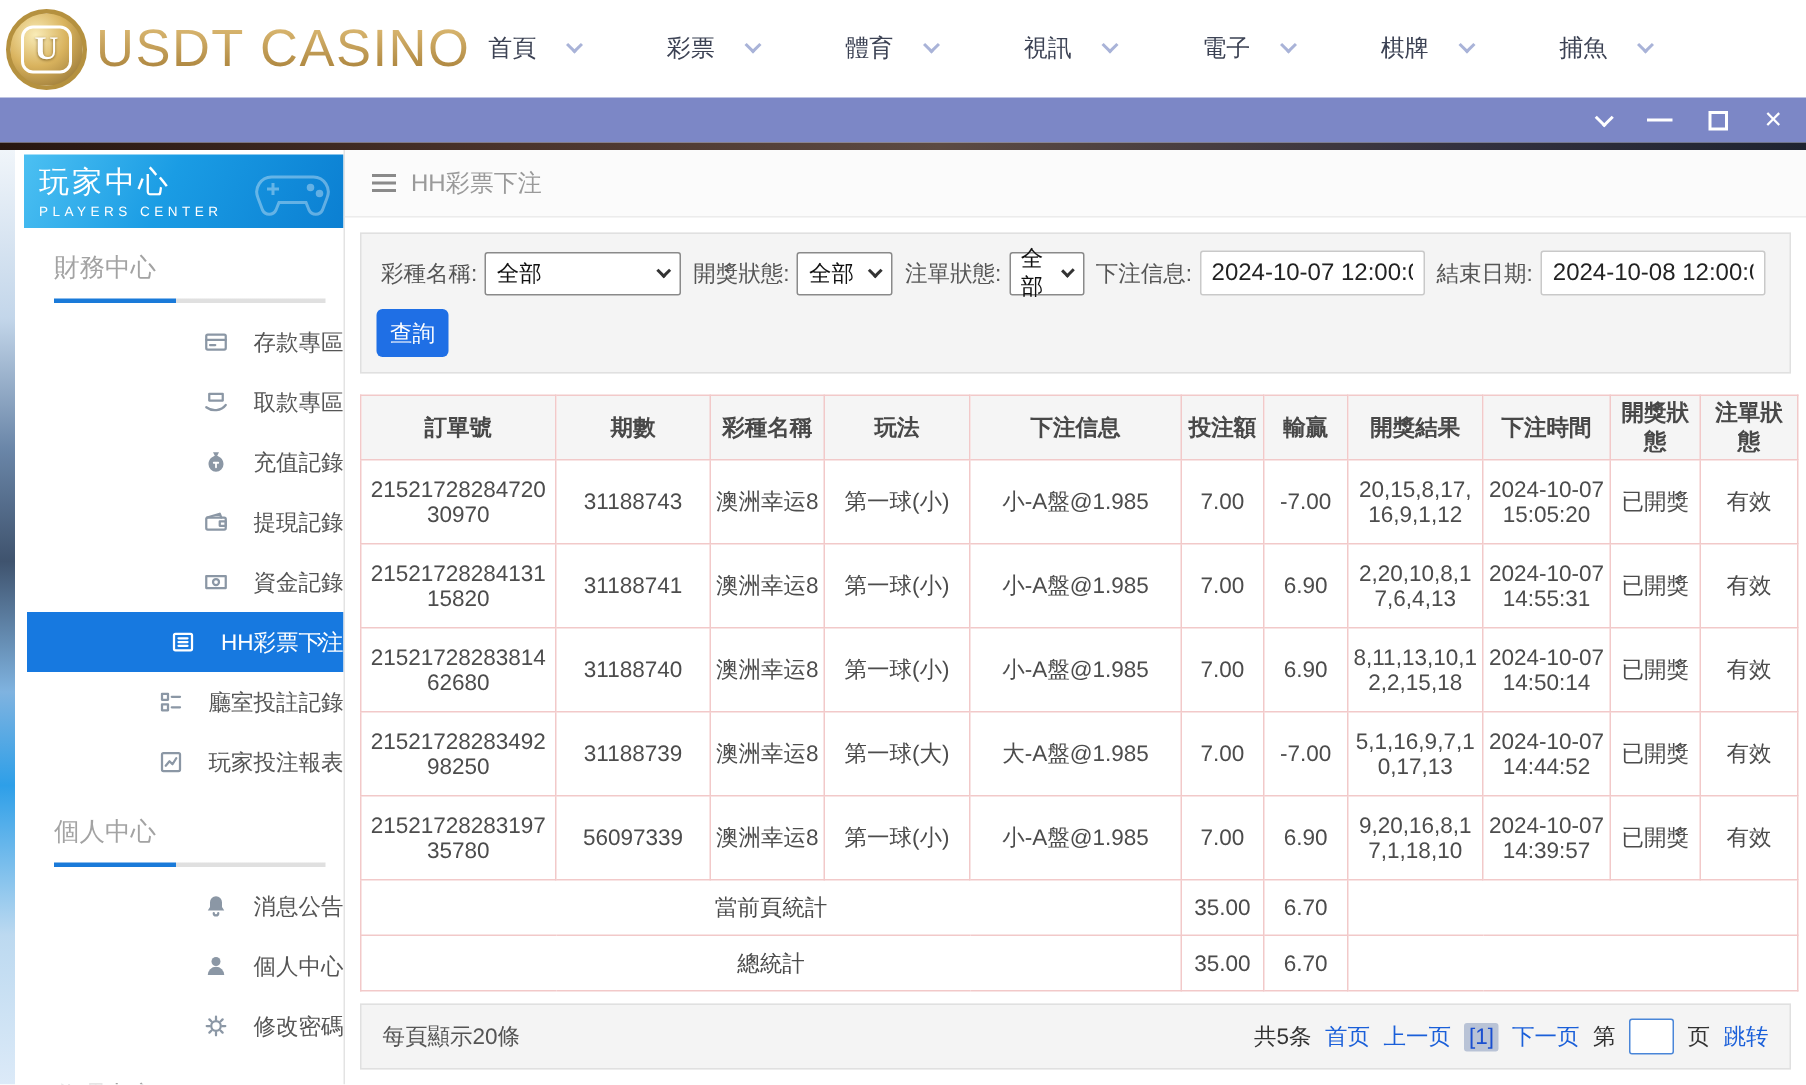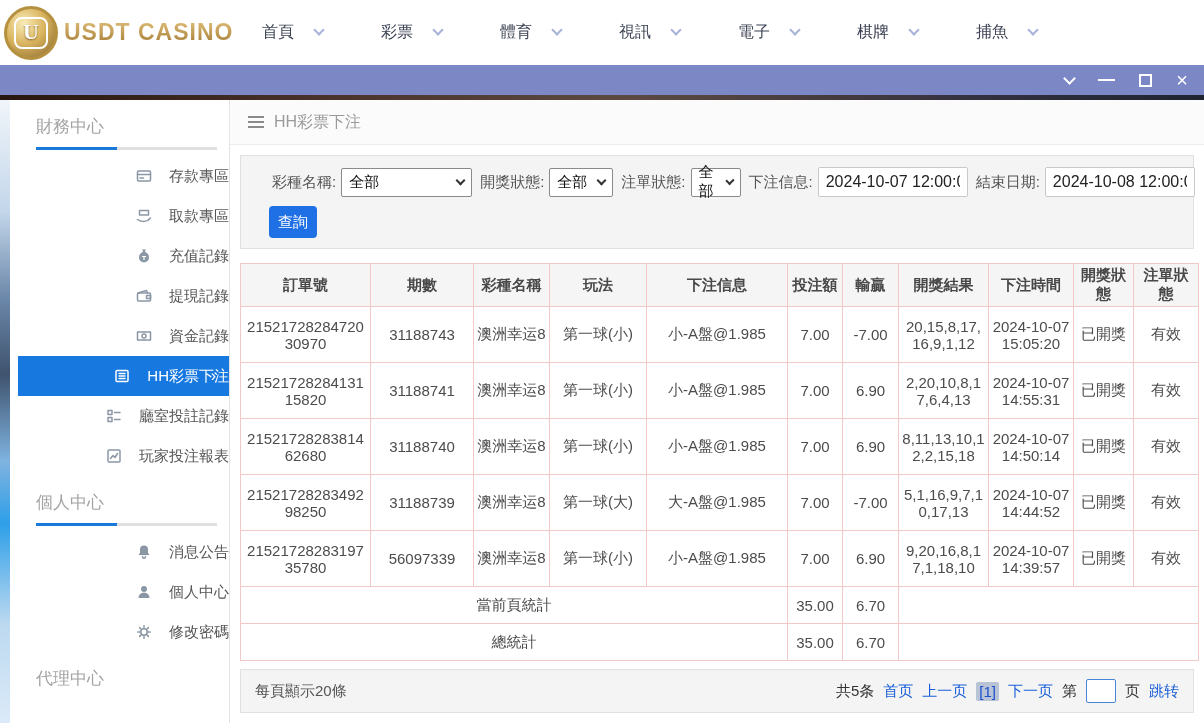--- a/index.html
+++ b/index.html
@@ -7,21 +7,21 @@
     font-family:"Liberation Sans","DejaVu Sans",sans-serif; }
 
   
   .topbar { height:65px; background:#fff; display:flex; align-items:center; }
   .logo { display:flex; align-items:center; gap:6px; padding-left:4px; min-width:250px; }
   .logo-circle { width:54px; height:54px; border-radius:50%;
     background:radial-gradient(circle at 35% 30%, #f9ecb8, #d9b35e 45%, #8d6d30 95%);
     border:3px solid #b5913f; display:flex; align-items:center; justify-content:center; }
   .logo-u { font-family:"Liberation Serif",serif; font-size:22px; font-weight:bold; color:#fff;
     border:2px solid #fff; border-radius:8px; padding:0 7px 2px; text-shadow:0 1px 2px #7a5c20; }
-  .brand { font-size:23px; font-weight:bold; letter-spacing:1px;
+  .brand { font-size:35px; font-weight:normal; letter-spacing:1px;
     background:linear-gradient(180deg,#e2c07a,#a27a33);
     -webkit-background-clip:text; background-clip:text; color:transparent; }
   .nav { display:flex; gap:58px; margin-left:12px; }
   .nav-item { display:flex; align-items:center; gap:21px; font-size:16px; color:#3c4254; cursor:pointer; }
   .chev { width:8px; height:8px; border-right:2px solid #a9b3d8; border-bottom:2px solid #a9b3d8;
     transform:rotate(45deg); margin-top:-5px; }
 
   
   .titlebar { height:30px; background:#7c87c6; display:flex; justify-content:flex-end;
     align-items:center; gap:24px; padding-right:16px; }
@@ -58,21 +58,21 @@
   .sb-item.active .icn { color:#fff; }
   .sb-item.active .arrow { position:absolute; right:13px; font-size:16px; color:#fff; }
 
   
   .main { flex:1; background:#fff; overflow:hidden; }
   .breadcrumb { height:45px; background:#fbfbfb; border-bottom:1px solid #ececec;
     display:flex; align-items:center; gap:10px; padding-left:18px; color:#9a9a9a; font-size:16px; }
   .burger { display:flex; flex-direction:column; gap:3px; cursor:pointer; }
   .burger span { width:16px; height:2px; background:#8a8a8a; }
 
-  .filter-panel { margin:10px 10px 0; background:#f4f4f4; border:1px solid #e0e0e0; padding:11px 28px 10px; }
+  .filter-panel { margin:10px 10px 0; background:#f4f4f4; border:1px solid #e0e0e0; padding:11px 10px 10px; }
   .filter-row { display:flex; align-items:center; gap:5px; flex-wrap:nowrap; }
   .flabel { font-size:15px; color:#555; white-space:nowrap; margin-left:3px; }
   .sel { background:#fff; border:1px solid #8a8a8a; border-radius:2px; height:29px;
     display:flex; align-items:center; justify-content:space-between; padding:0 7px;
     font-size:15px; color:#111; cursor:pointer; flex:none; }
   .sel .dchev { width:7px; height:7px; border-right:2px solid #333; border-bottom:2px solid #333;
     transform:rotate(45deg); margin-top:-3px; margin-left:6px; }
   .sel.w1 { width:131px; } .sel.w2 { width:64px; } .sel.w3 { width:50px; }
   .datebox { border:1px solid #c9c9c9; border-radius:2px; background:#fff; height:30px; width:150px;
     padding:0 7px; font-size:16px; color:#222; font-family:inherit; }
@@ -143,20 +143,30 @@
   <span class="wmin"></span>
   <span class="wmax"></span>
   <span class="wclose">×</span>
 </div>
 <div class="darkstrip"></div>
 
 <div class="content">
   <div class="bgstrip"></div>
 
   <div class="sidebar">
+    <div class="sb-header">
+      <div class="t1">玩家中心</div>
+      <div class="t2">PLAYERS CENTER</div>
+      <svg width="52" height="36" viewBox="0 0 52 36">
+        <path d="M12 8 h28 a10 10 0 0 1 9 14 l-3 8 a5 5 0 0 1 -9 0 l-2 -5 h-18 l-2 5 a5 5 0 0 1 -9 0 l-3 -8 a10 10 0 0 1 9 -14 z" fill="none" stroke="#fff" stroke-width="2"></path>
+        <circle cx="38" cy="15" r="2.5" fill="#fff"></circle>
+          <circle cx="44" cy="19" r="2.5" fill="#fff"></circle>
+        <path d="M13 12 v8 M9 16 h8" stroke="#fff" stroke-width="2"></path>
+      </svg>
+    </div>
 
     <div class="sb-title">財務中心</div>
     <div class="sb-underline"></div>
 
     <div class="sb-item">
       <span class="icn"><svg viewBox="0 0 18 18">
             <rect x="2.5" y="4" width="13" height="10" rx="1"></rect>
             <line x1="2.5" y1="7.5" x2="15.5" y2="7.5"></line>
             <line x1="5" y1="11" x2="8.5" y2="11"></line>
           </svg></span>

